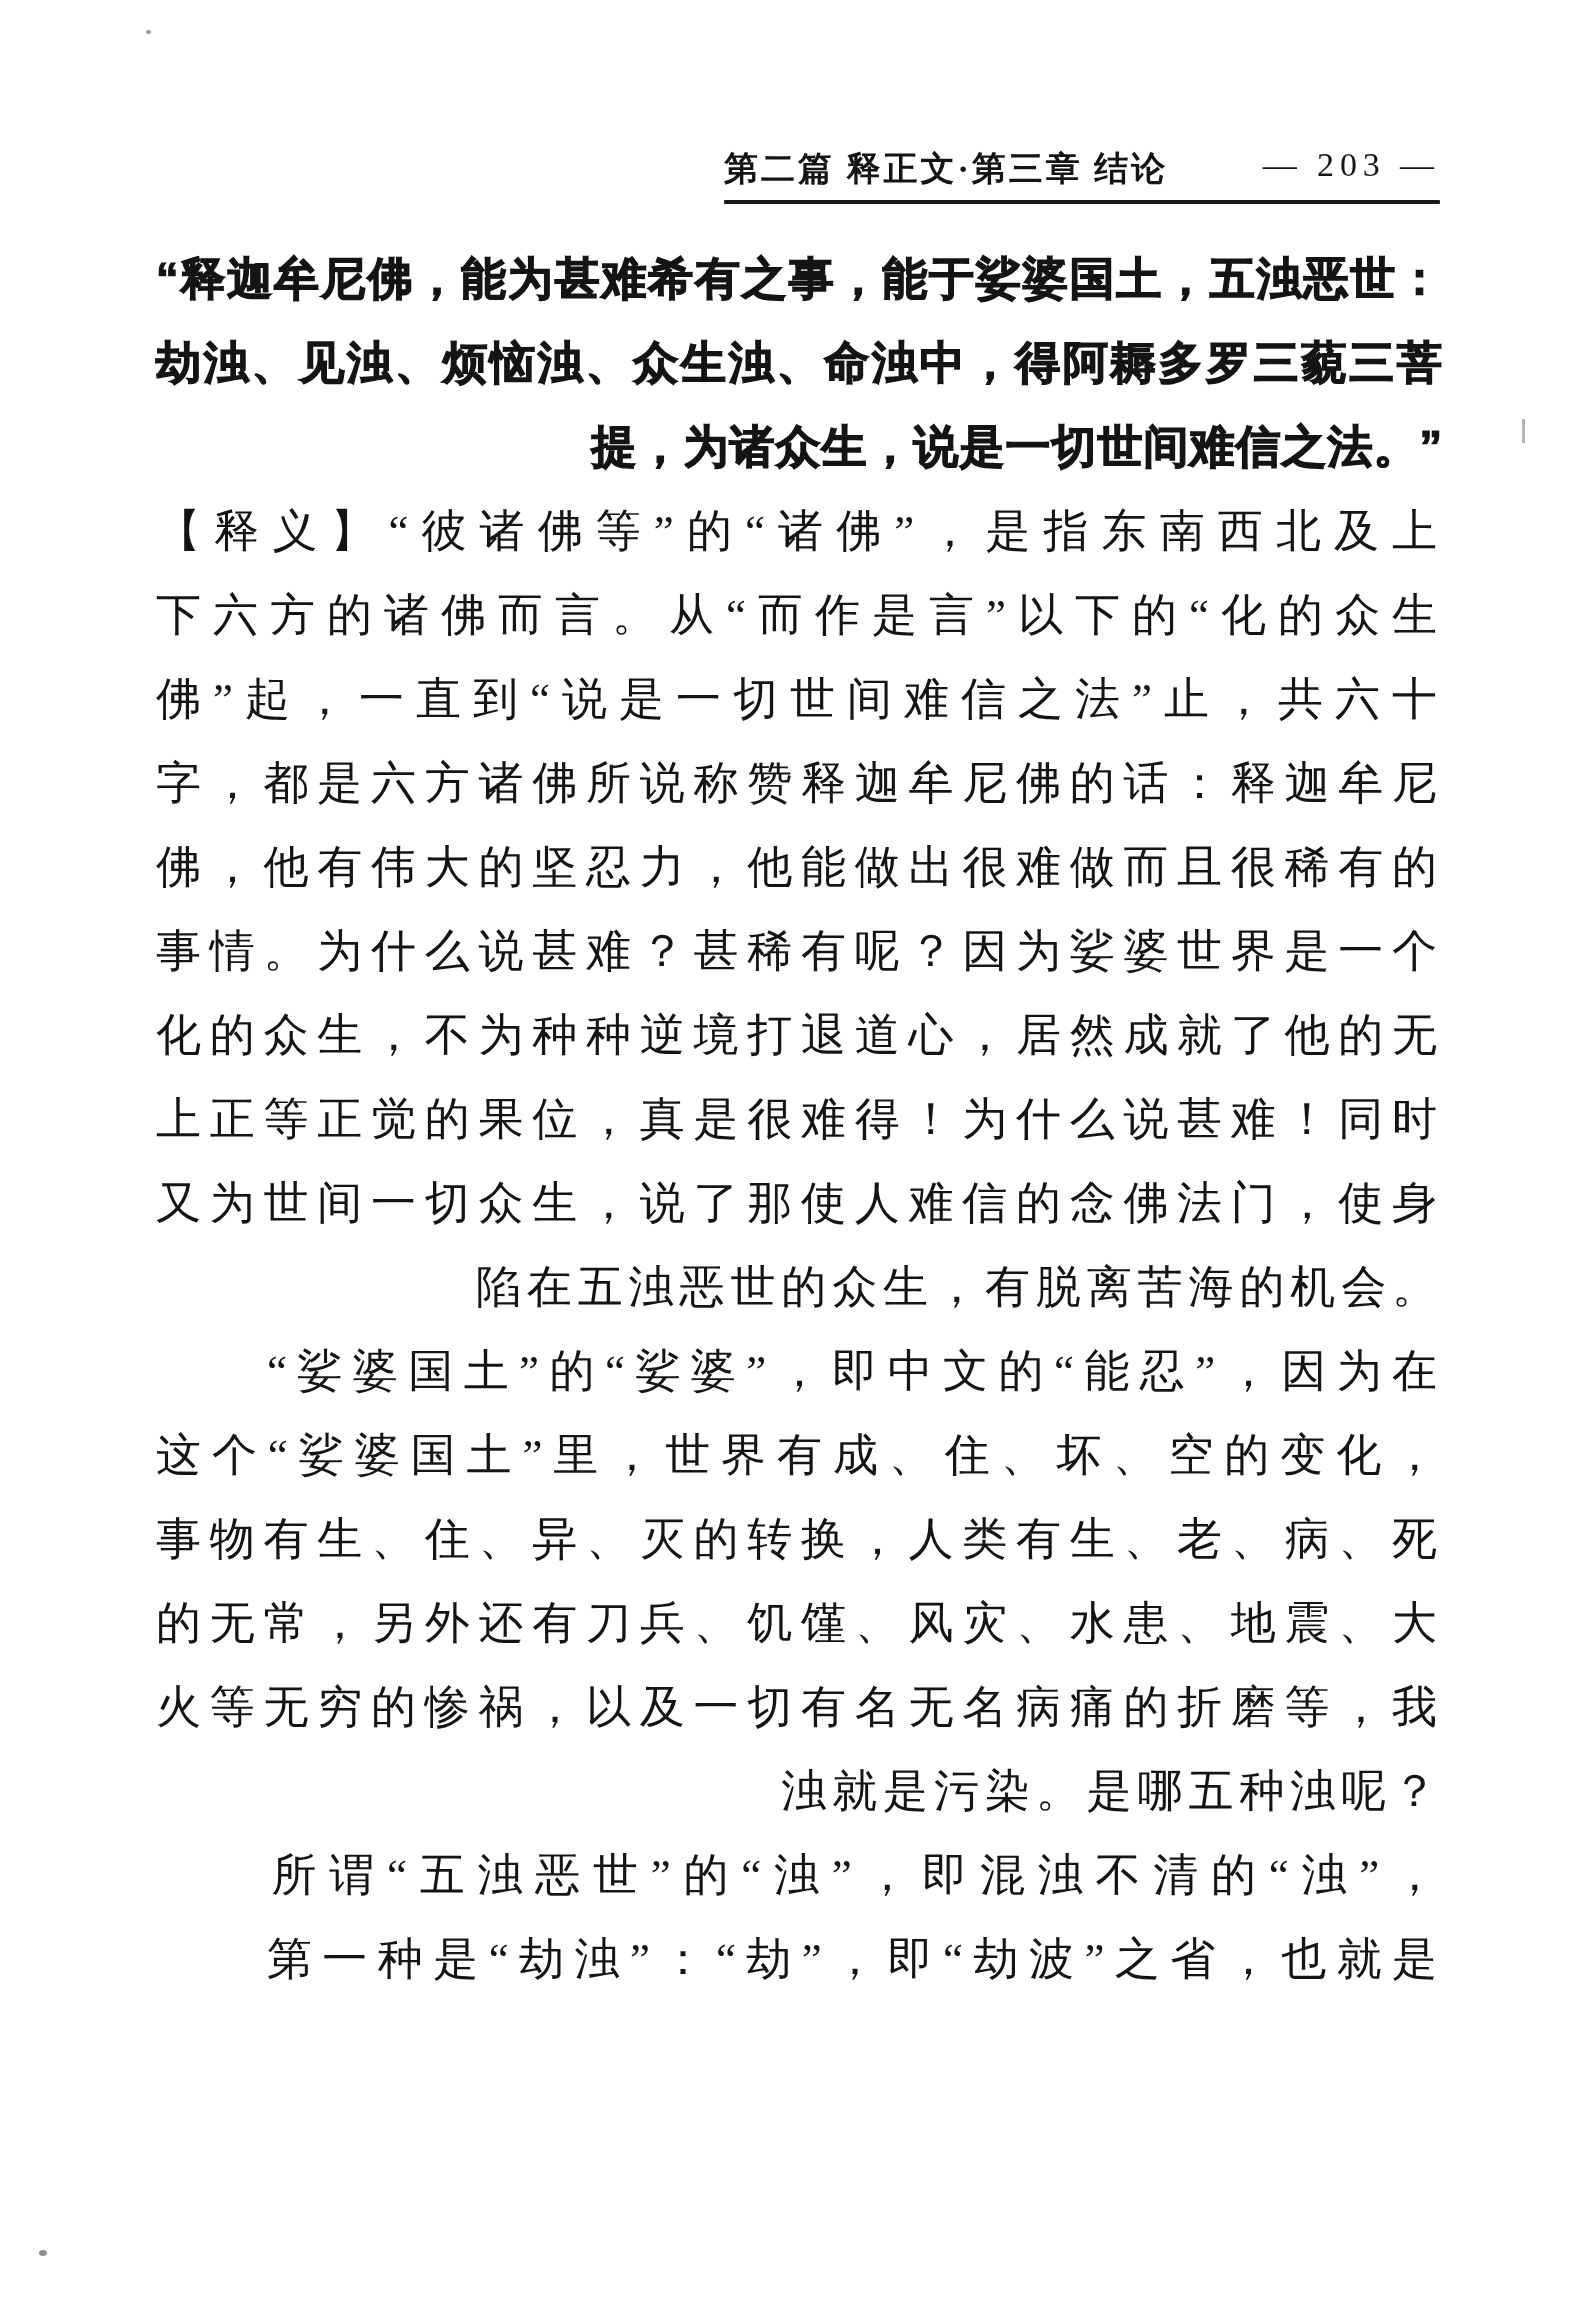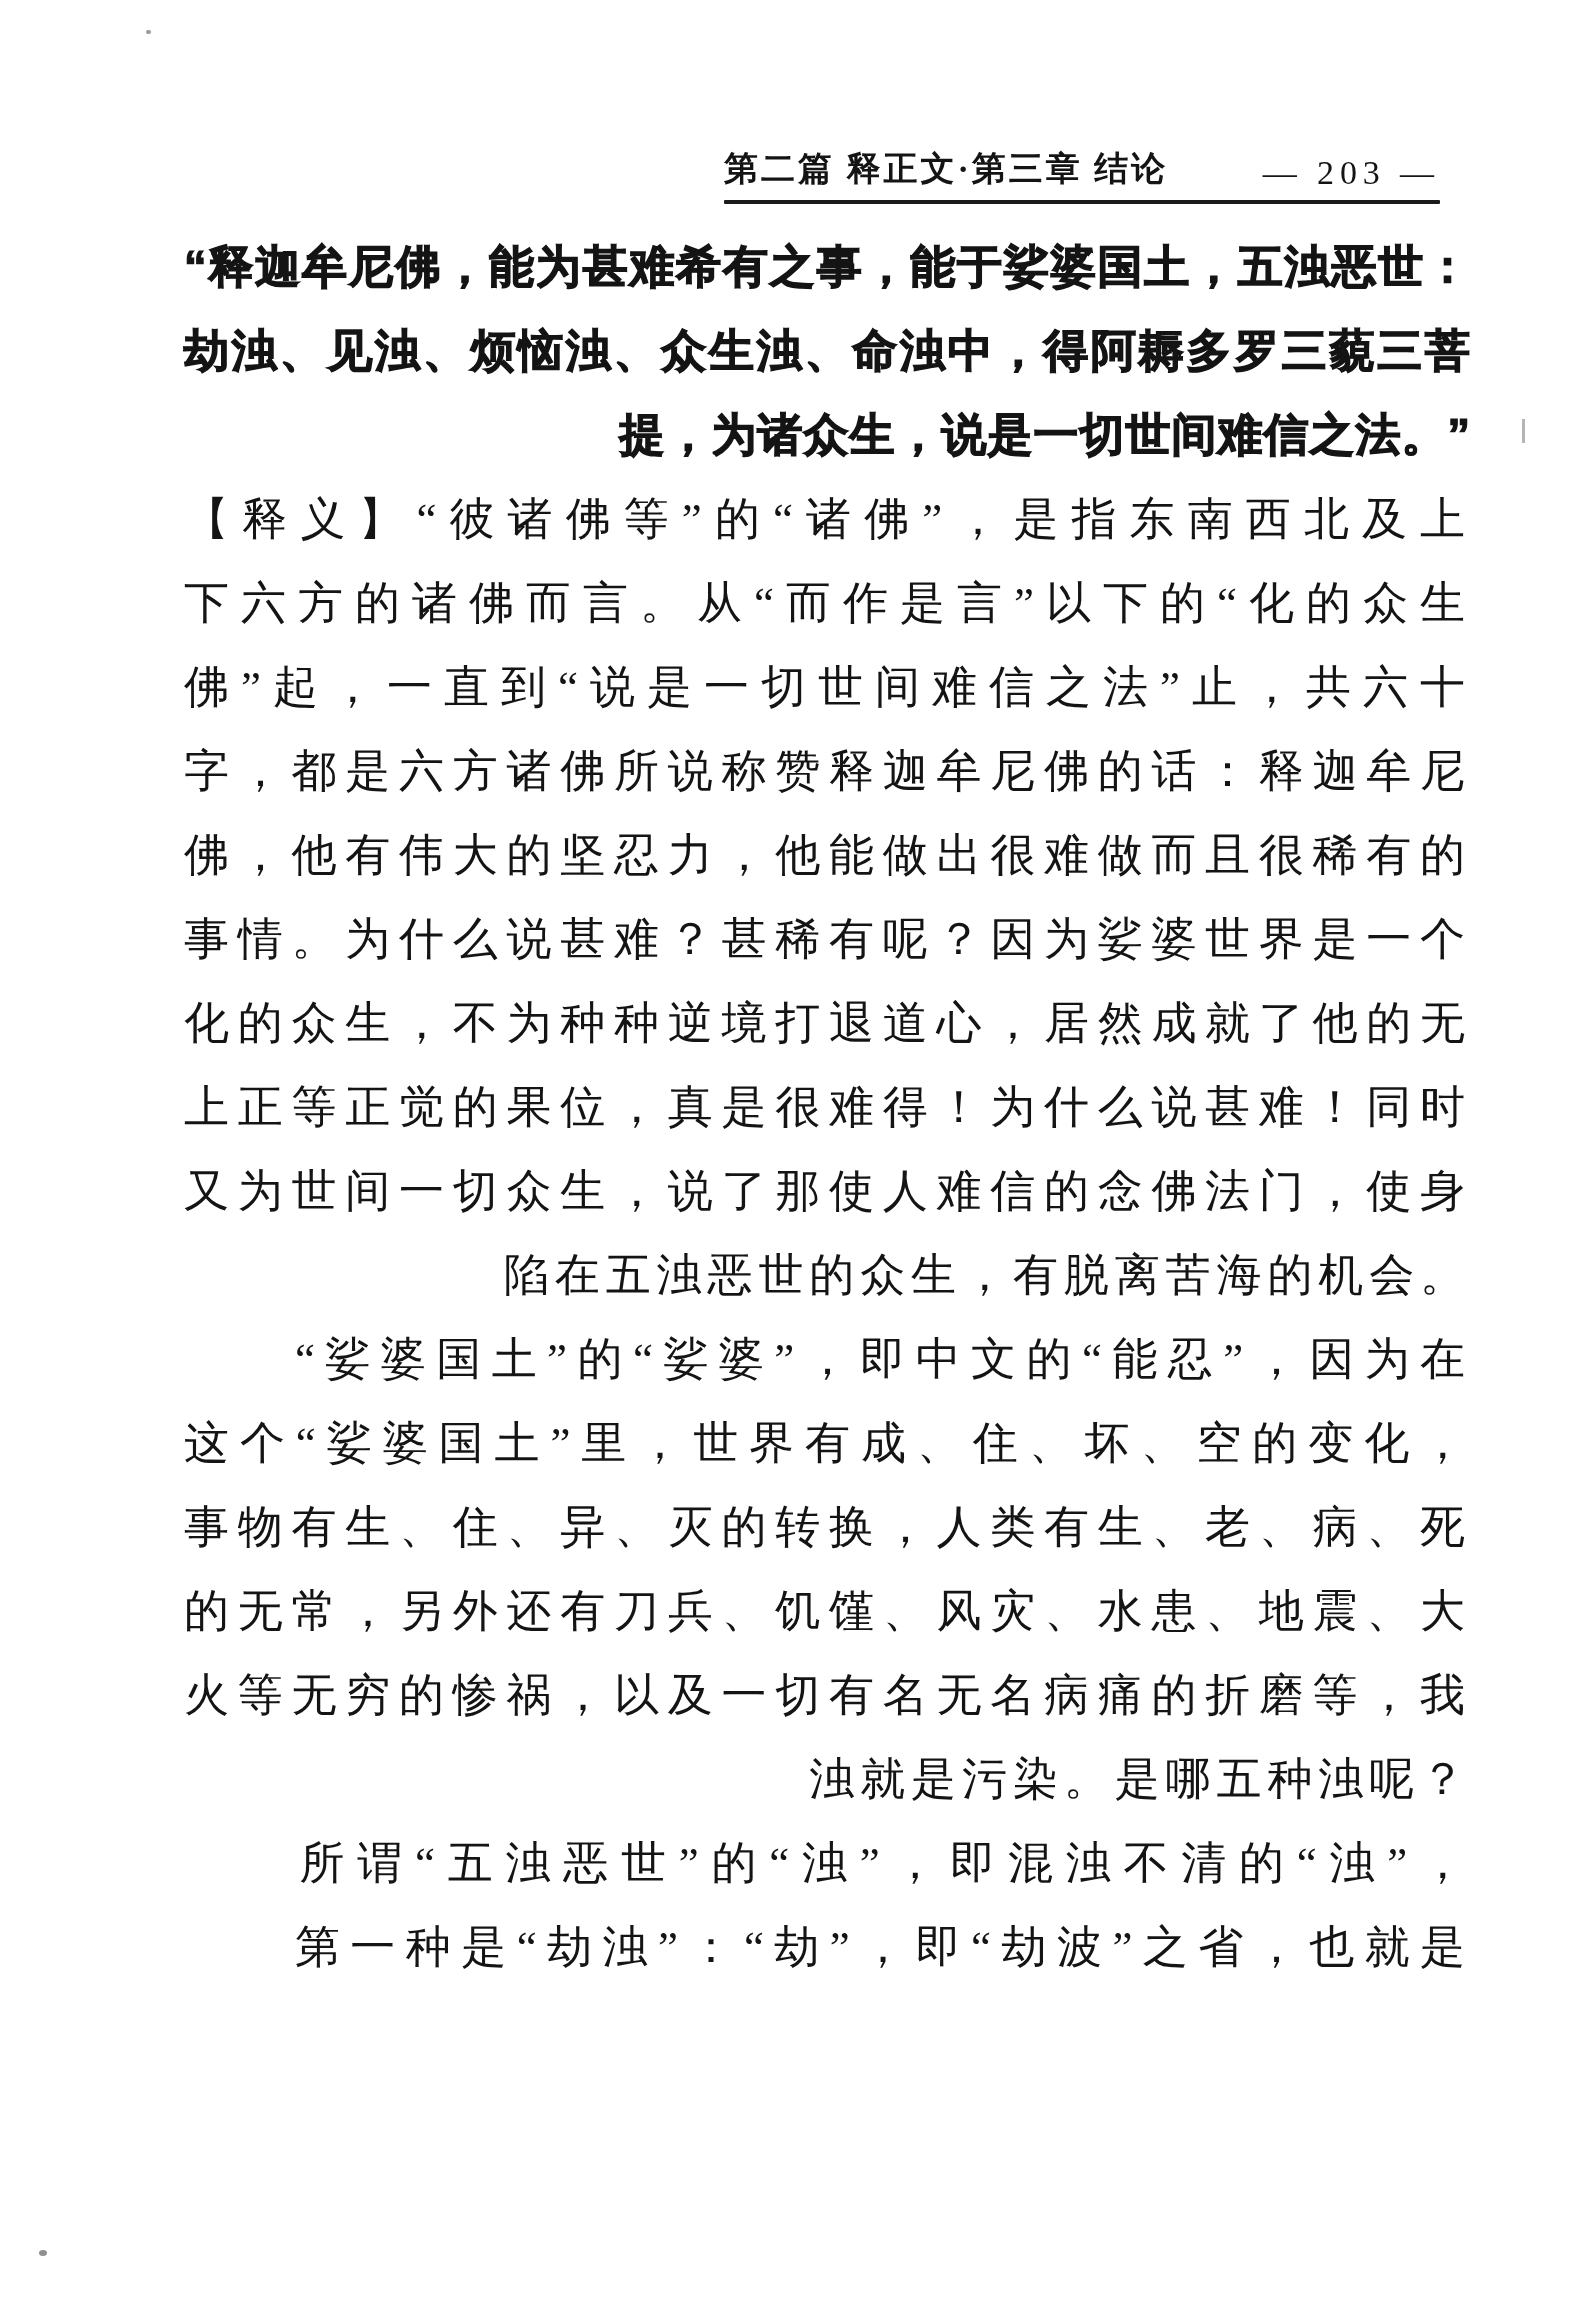--- a/index.html
+++ b/index.html
@@ -14,44 +14,43 @@
   }
 
   
   .header {
     position: absolute;
     top: 146px;
     left: 724px;
     width: 716px;
     display: flex;
     justify-content: space-between;
-    align-items: flex-end;
+    align-items: flex-start;
     font-size: 34px;
     font-weight: 600;
     letter-spacing: 3px;
     white-space: nowrap;
   }
   .h-page { letter-spacing: 5.9px; font-weight: 500; }
   .header-rule {
     position: absolute;
     top: 200px;
     left: 724px;
     width: 716px;
     height: 3.9px;
     background: #1b1b1b;
     border-radius: 1px;
   }
 
   
   .text-col {
     position: absolute;
-    top: 225px;
+    top: 237px;
     left: 156px;
     width: 1287px;
-    margin-left: 28px;
   }
   .line {
     height: 84px;
     line-height: 84px;
     font-size: 45px;
     letter-spacing: 5.9px;
     text-align: right;
     white-space: nowrap;
   }
   .line.just {

